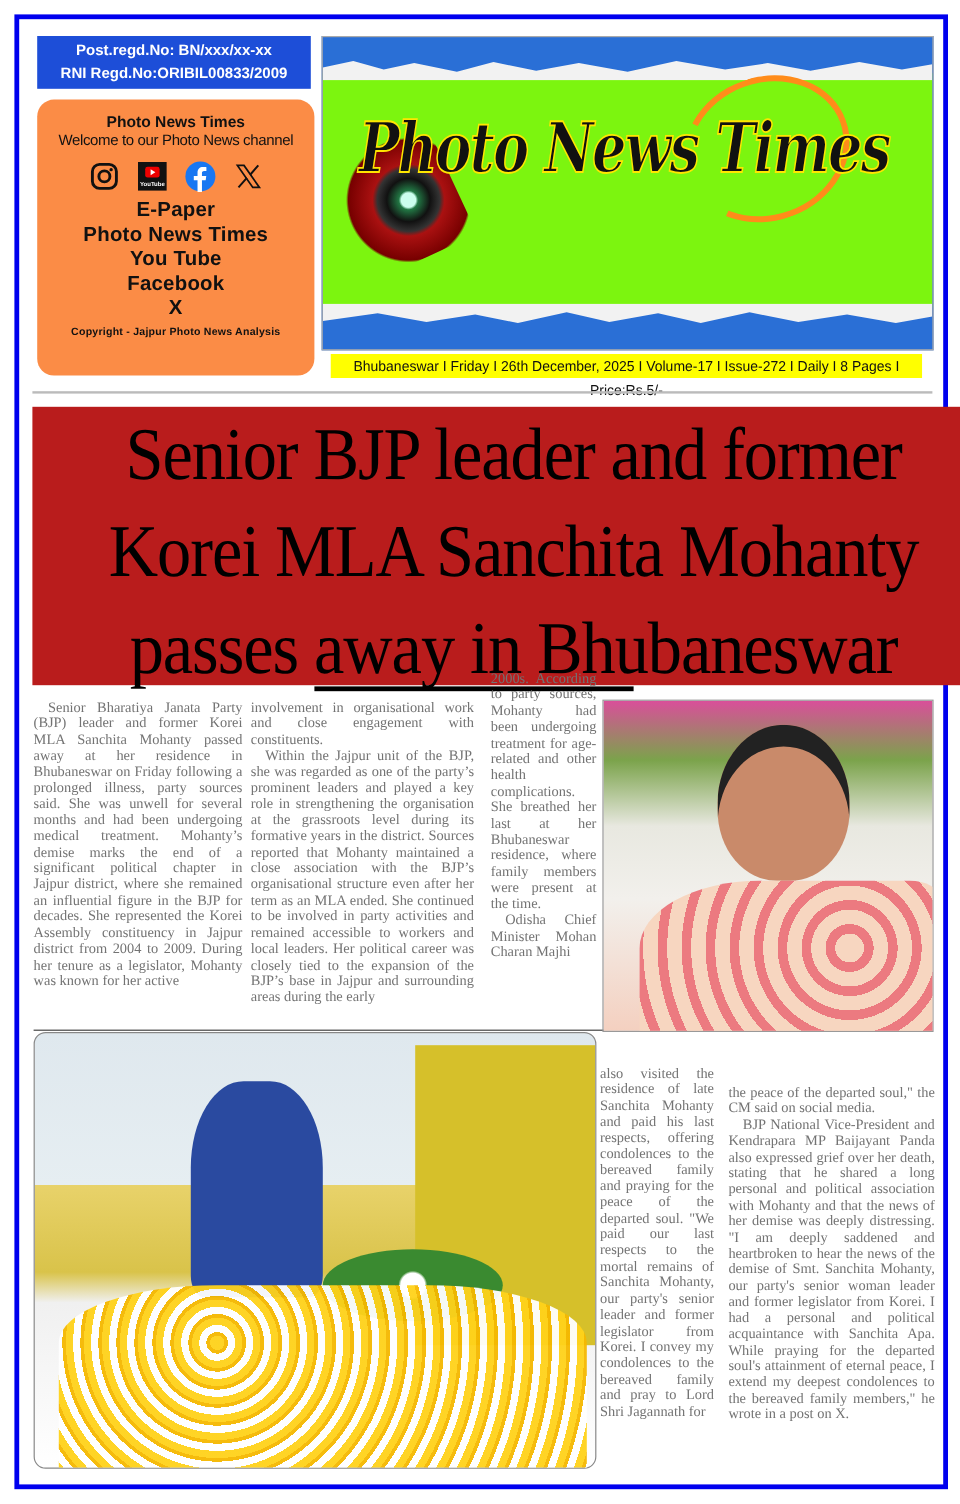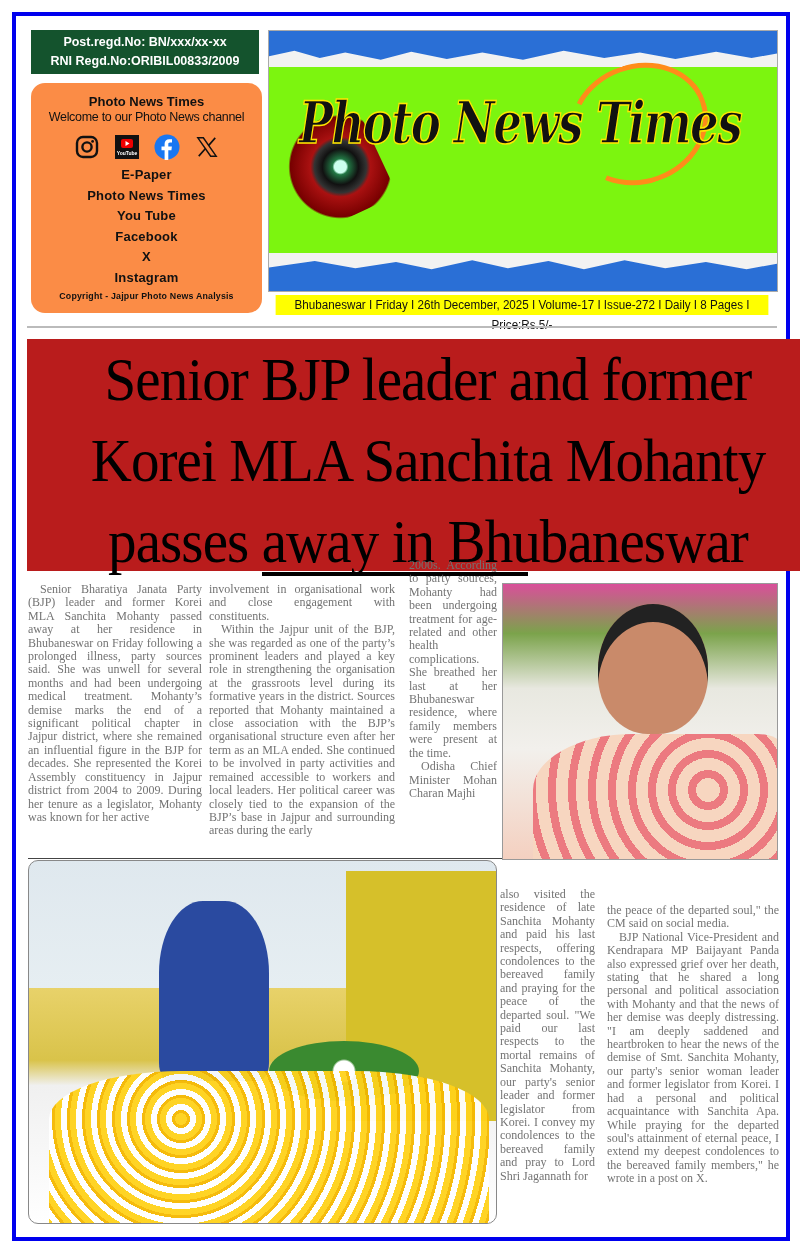--- a/index.html
+++ b/index.html
@@ -1,24 +1,24 @@
 <!DOCTYPE html>
 <html><head>
 <meta charset="utf-8">
 <style>
   html,body{margin:0;padding:0;background:#fff;}
   body{width:800px;height:1253px;position:relative;overflow:hidden;font-family:"Liberation Serif",serif;}
   .frame{position:absolute;left:12px;top:12px;width:770px;height:1221px;border:4px solid #0000ee;background:#fff;}
-  .regbox{position:absolute;left:31px;top:30px;width:228px;height:44px;background:#14532d;color:#fff;font-family:"Liberation Sans",sans-serif;font-weight:bold;font-size:12.5px;text-align:center;line-height:19px;padding-top:3px;box-sizing:border-box;}
+  .regbox{position:absolute;left:31px;top:30px;width:228px;height:44px;background:#1d4ed8;color:#fff;font-family:"Liberation Sans",sans-serif;font-weight:bold;font-size:12.5px;text-align:center;line-height:19px;padding-top:3px;box-sizing:border-box;}
   .orange{position:absolute;left:31px;top:83px;width:231px;height:230px;background:#fb8c46;border-radius:14px;text-align:center;font-family:"Liberation Sans",sans-serif;color:#111;}
   .orange .t1{margin-top:11px;font-weight:bold;font-size:13px;line-height:16px;}
   .orange .t2{font-size:12.5px;line-height:15px;letter-spacing:-0.3px;}
   .icons{display:flex;justify-content:center;gap:14px;margin:9px 0 5px 0;height:26px;align-items:center;}
   .ico{width:26px;height:26px;display:inline-flex;align-items:center;justify-content:center;}
-  .orange .lnk{font-weight:bold;font-size:13px;line-height:20.5px;letter-spacing:0.2px;text-align:center;}
+  .orange .lnk{font-weight:bold;font-size:17px;line-height:20.5px;letter-spacing:0.2px;text-align:center;}
   .orange .copy{font-weight:bold;font-size:8.8px;margin-top:3px;letter-spacing:0.2px;}
   .banner{position:absolute;left:268px;top:30px;width:508px;height:260px;background:#2a6fd6;overflow:hidden;border:1px solid #aaa;}
   .banner .green{position:absolute;left:0;top:30px;width:100%;height:195px;background:#7cf50f;}
   .banner .tear{position:absolute;left:0;width:100%;height:18px;background:#f2f2f2;}
   .tear.top{top:18px;clip-path:polygon(0 40%,5% 10%,10% 50%,15% 20%,22% 60%,28% 15%,35% 55%,42% 20%,50% 60%,58% 10%,66% 50%,73% 20%,80% 55%,88% 15%,95% 50%,100% 25%,100% 100%,0 100%);}
   .tear.bot{top:222px;clip-path:polygon(0 0,100% 0,100% 60%,94% 90%,86% 50%,78% 85%,70% 40%,62% 90%,55% 45%,47% 85%,40% 40%,32% 90%,25% 50%,17% 85%,9% 45%,0 80%);}
   .banner .logo{position:absolute;left:30px;top:58px;font-family:"DejaVu Serif",serif;font-style:italic;font-weight:bold;font-size:58px;color:#111;letter-spacing:-2px;-webkit-text-stroke:1.5px #ffe600;transform:scaleX(0.78);transform-origin:left;white-space:nowrap;}
   .banner .arc{position:absolute;left:300px;top:33px;width:130px;height:110px;border:5px solid #ff8c1a;border-left-color:transparent;border-radius:50%;transform:rotate(-20deg);}
   .camera{position:absolute;left:10px;top:80px;width:100px;height:110px;background:radial-gradient(circle at 60% 55%,#cfe 0 6px,#274 8px,#111 18px,#333 26px,#a11 30px,#700 50px,transparent 52px);transform:rotate(-25deg);}
   .dateline{position:absolute;left:268px;top:295px;width:508px;height:20px;background:#ffff00;font-family:"Liberation Sans",sans-serif;font-size:12px;line-height:20px;text-align:center;color:#111;transform:scaleX(0.97);}
@@ -84,21 +84,20 @@
           <path d="M2 2h6l14 20h-6z" fill="none" stroke="#111" stroke-width="1.6"></path>
           <path d="M21 2L13.6 10.5M3 22l7.6-8.6" stroke="#111" stroke-width="1.8"></path>
         </svg>
     </span>
   </div>
   <div class="lnk">E-Paper</div>
   <div class="lnk">Photo News Times</div>
   <div class="lnk">You Tube</div>
   <div class="lnk">Facebook</div>
   <div class="lnk">X</div>
-  <div class="lnk">Instagram</div>
   <div class="copy">Copyright  -  Jajpur  Photo  News  Analysis</div>
 </div>
 
 <div class="banner">
   <div class="green"></div>
   <div class="tear top"></div>
   <div class="tear bot"></div>
   <div class="camera"></div>
   <div class="arc"></div>
   <div class="logo">Photo News Times</div>

